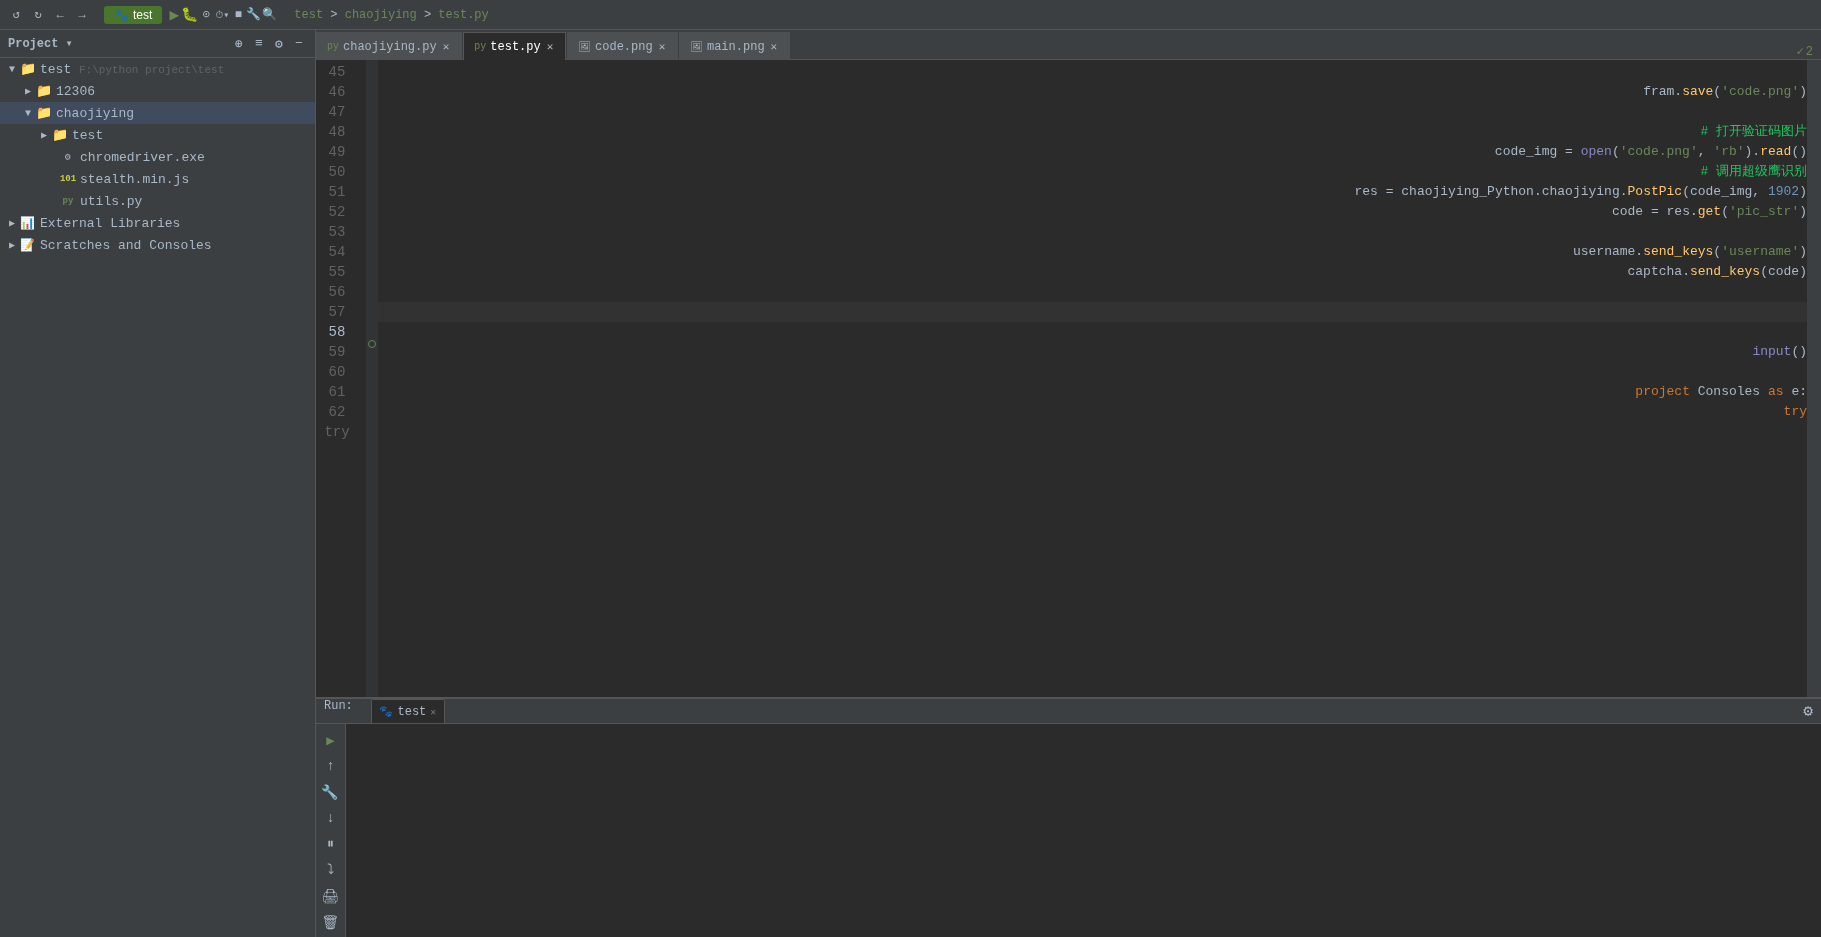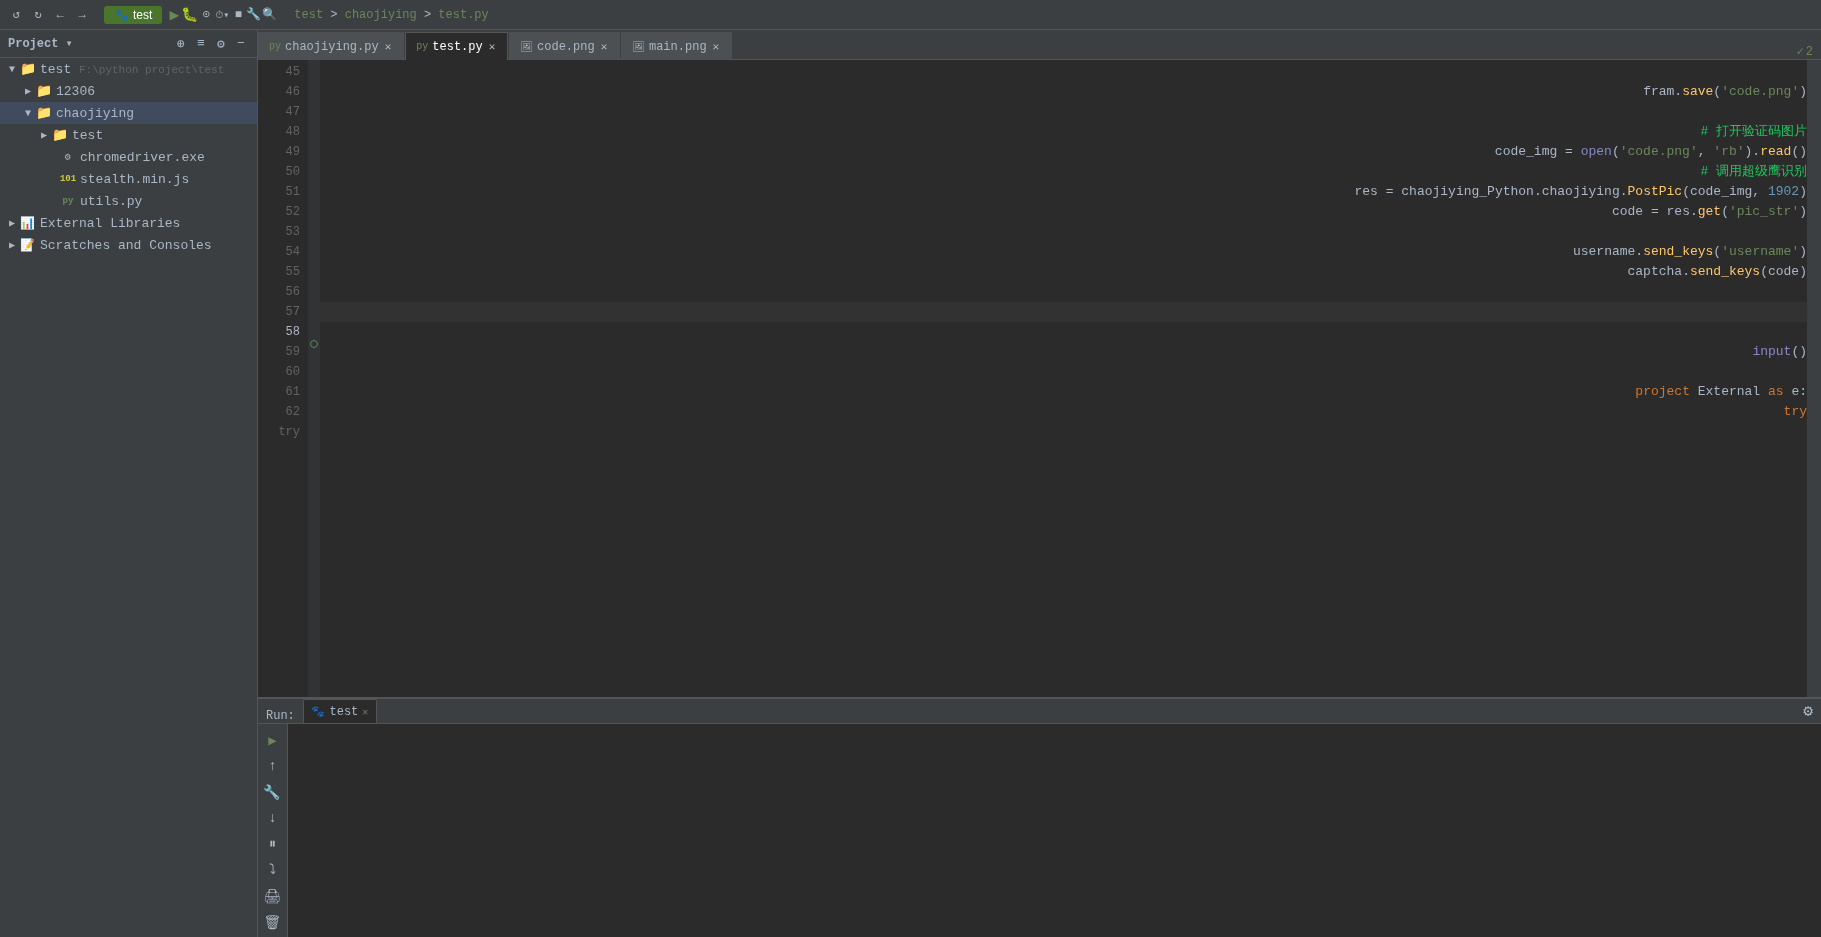--- a/index.html
+++ b/index.html
@@ -62,21 +62,21 @@
 
     
     .main-layout {
       display: flex;
       flex: 1;
       overflow: hidden;
     }
 
     
     .sidebar {
-      width: 258px;
+      width: 316px;
       background: #3c3f41;
       border-right: 1px solid #555;
       display: flex;
       flex-direction: column;
       flex-shrink: 0;
     }
     .sidebar-header {
       display: flex;
       align-items: center;
       justify-content: space-between;
@@ -197,21 +197,22 @@
       text-align: right;
       padding: 0 8px 0 0;
       user-select: none;
       flex-shrink: 0;
       overflow: hidden;
       padding-top: 2px;
     }
     .line-number {
       height: 20px;
       line-height: 20px;
-      font-size: 12px;
+      font-size: 14px;
+      text-align: center;
     }
     .line-number.current { color: #a9b7c6; }
     .code-content {
       flex: 1;
       overflow: auto;
       padding: 2px 0;
       text-align: right;
     }
     .code-line {
       height: 20px;
@@ -254,22 +255,22 @@
       background: #3c3f41;
       display: flex;
       align-items: center;
       height: 30px;
       border-bottom: 1px solid #555;
       padding: 0 8px;
       justify-content: space-between;
     }
     .bottom-tab-left {
       display: flex;
-      align-items: flex-end;
-      gap: 8px;
+      align-items: flex-start;
+      gap: 18px;
     }
     .bottom-run-label {
       color: #a9b7c6;
       font-size: 12px;
     }
     .bottom-tab {
       display: flex;
       align-items: center;
       padding: 2px 8px;
       background: #2b2b2b;
@@ -512,21 +513,21 @@
         <div class="code-line">&nbsp;</div>
         <div class="code-line">
           <span class="var">    </span><span class="builtin">print</span><span class="op">(</span><span class="var">code</span><span class="op">)</span>
         </div>
         <div class="code-line current-line">&nbsp;</div>
         <div class="code-line">
           <span class="var">    </span><span class="builtin">input</span><span class="op">()</span>
         </div>
         <div class="code-line">&nbsp;</div>
         <div class="code-line">
-          <span class="kw">project </span><span class="class-name">External </span><span class="kw">as</span><span class="var"> e:</span>
+          <span class="kw">project </span><span class="class-name">Consoles </span><span class="kw">as</span><span class="var"> e:</span>
         </div>
         <div class="code-line">
           <span class="kw">try</span>
         </div>
       </div>
 
       <div class="scroll-indicator"></div>
     </div>
 
     <div class="bottom-panel">

